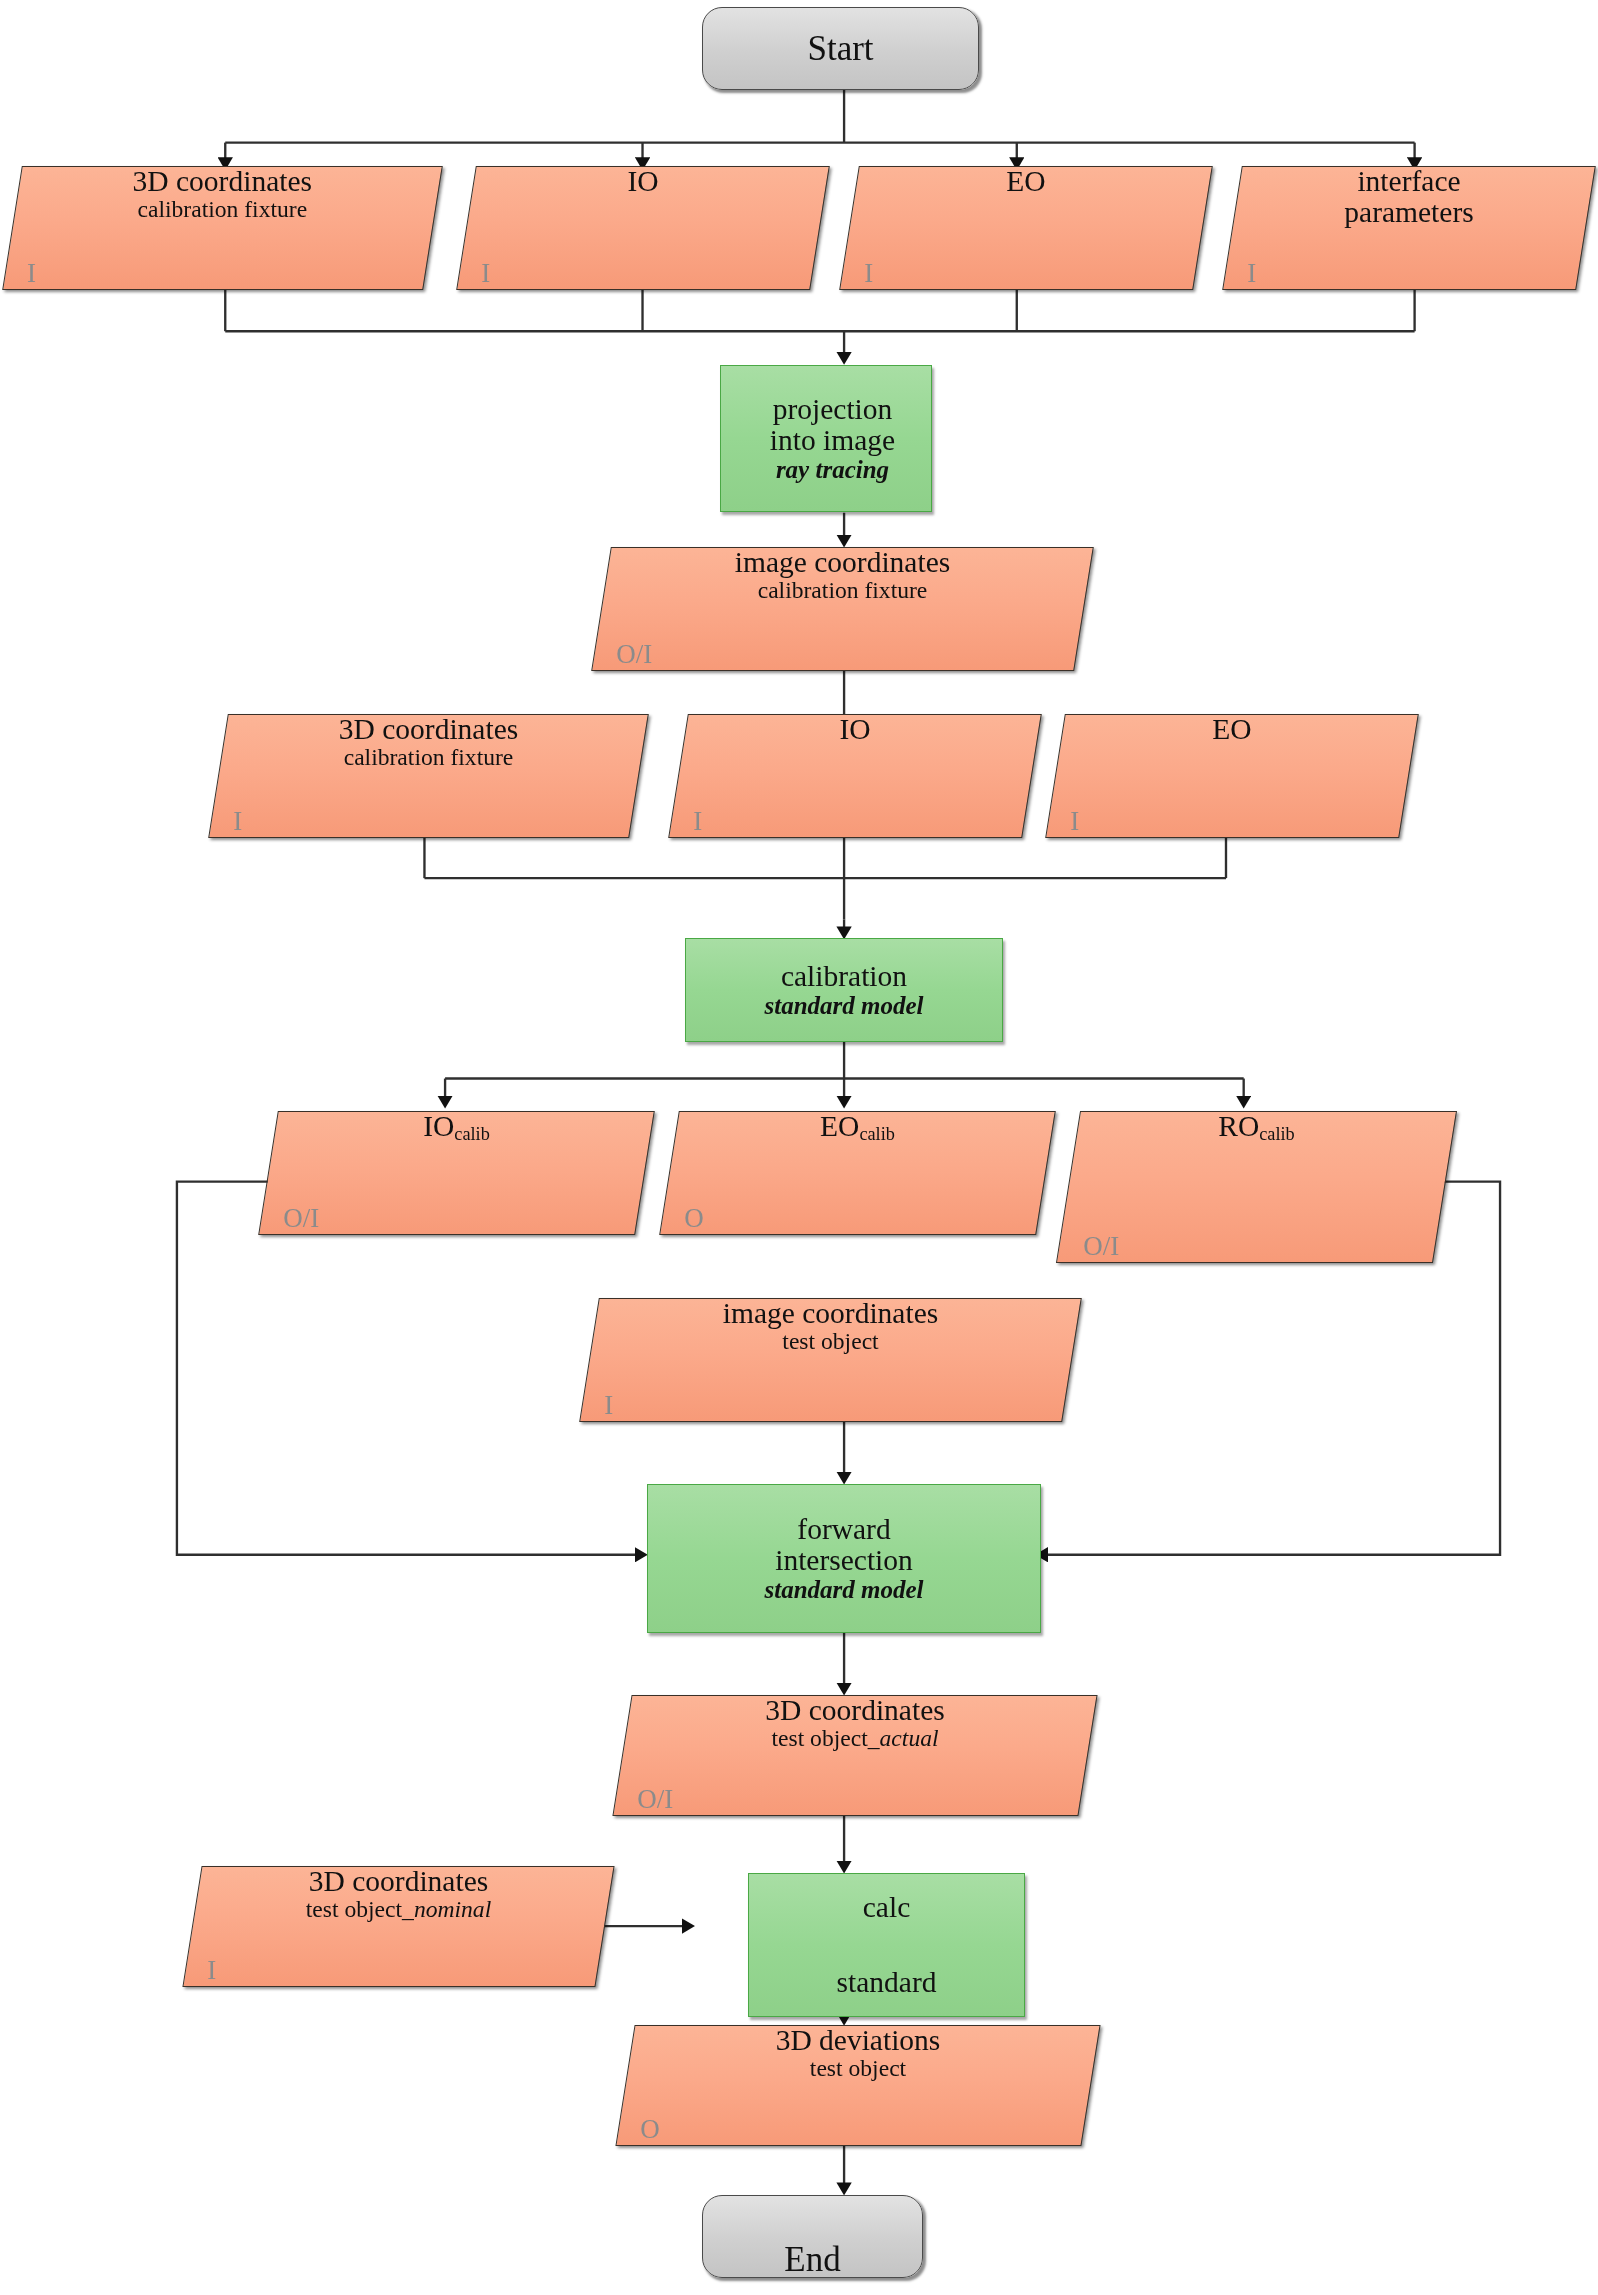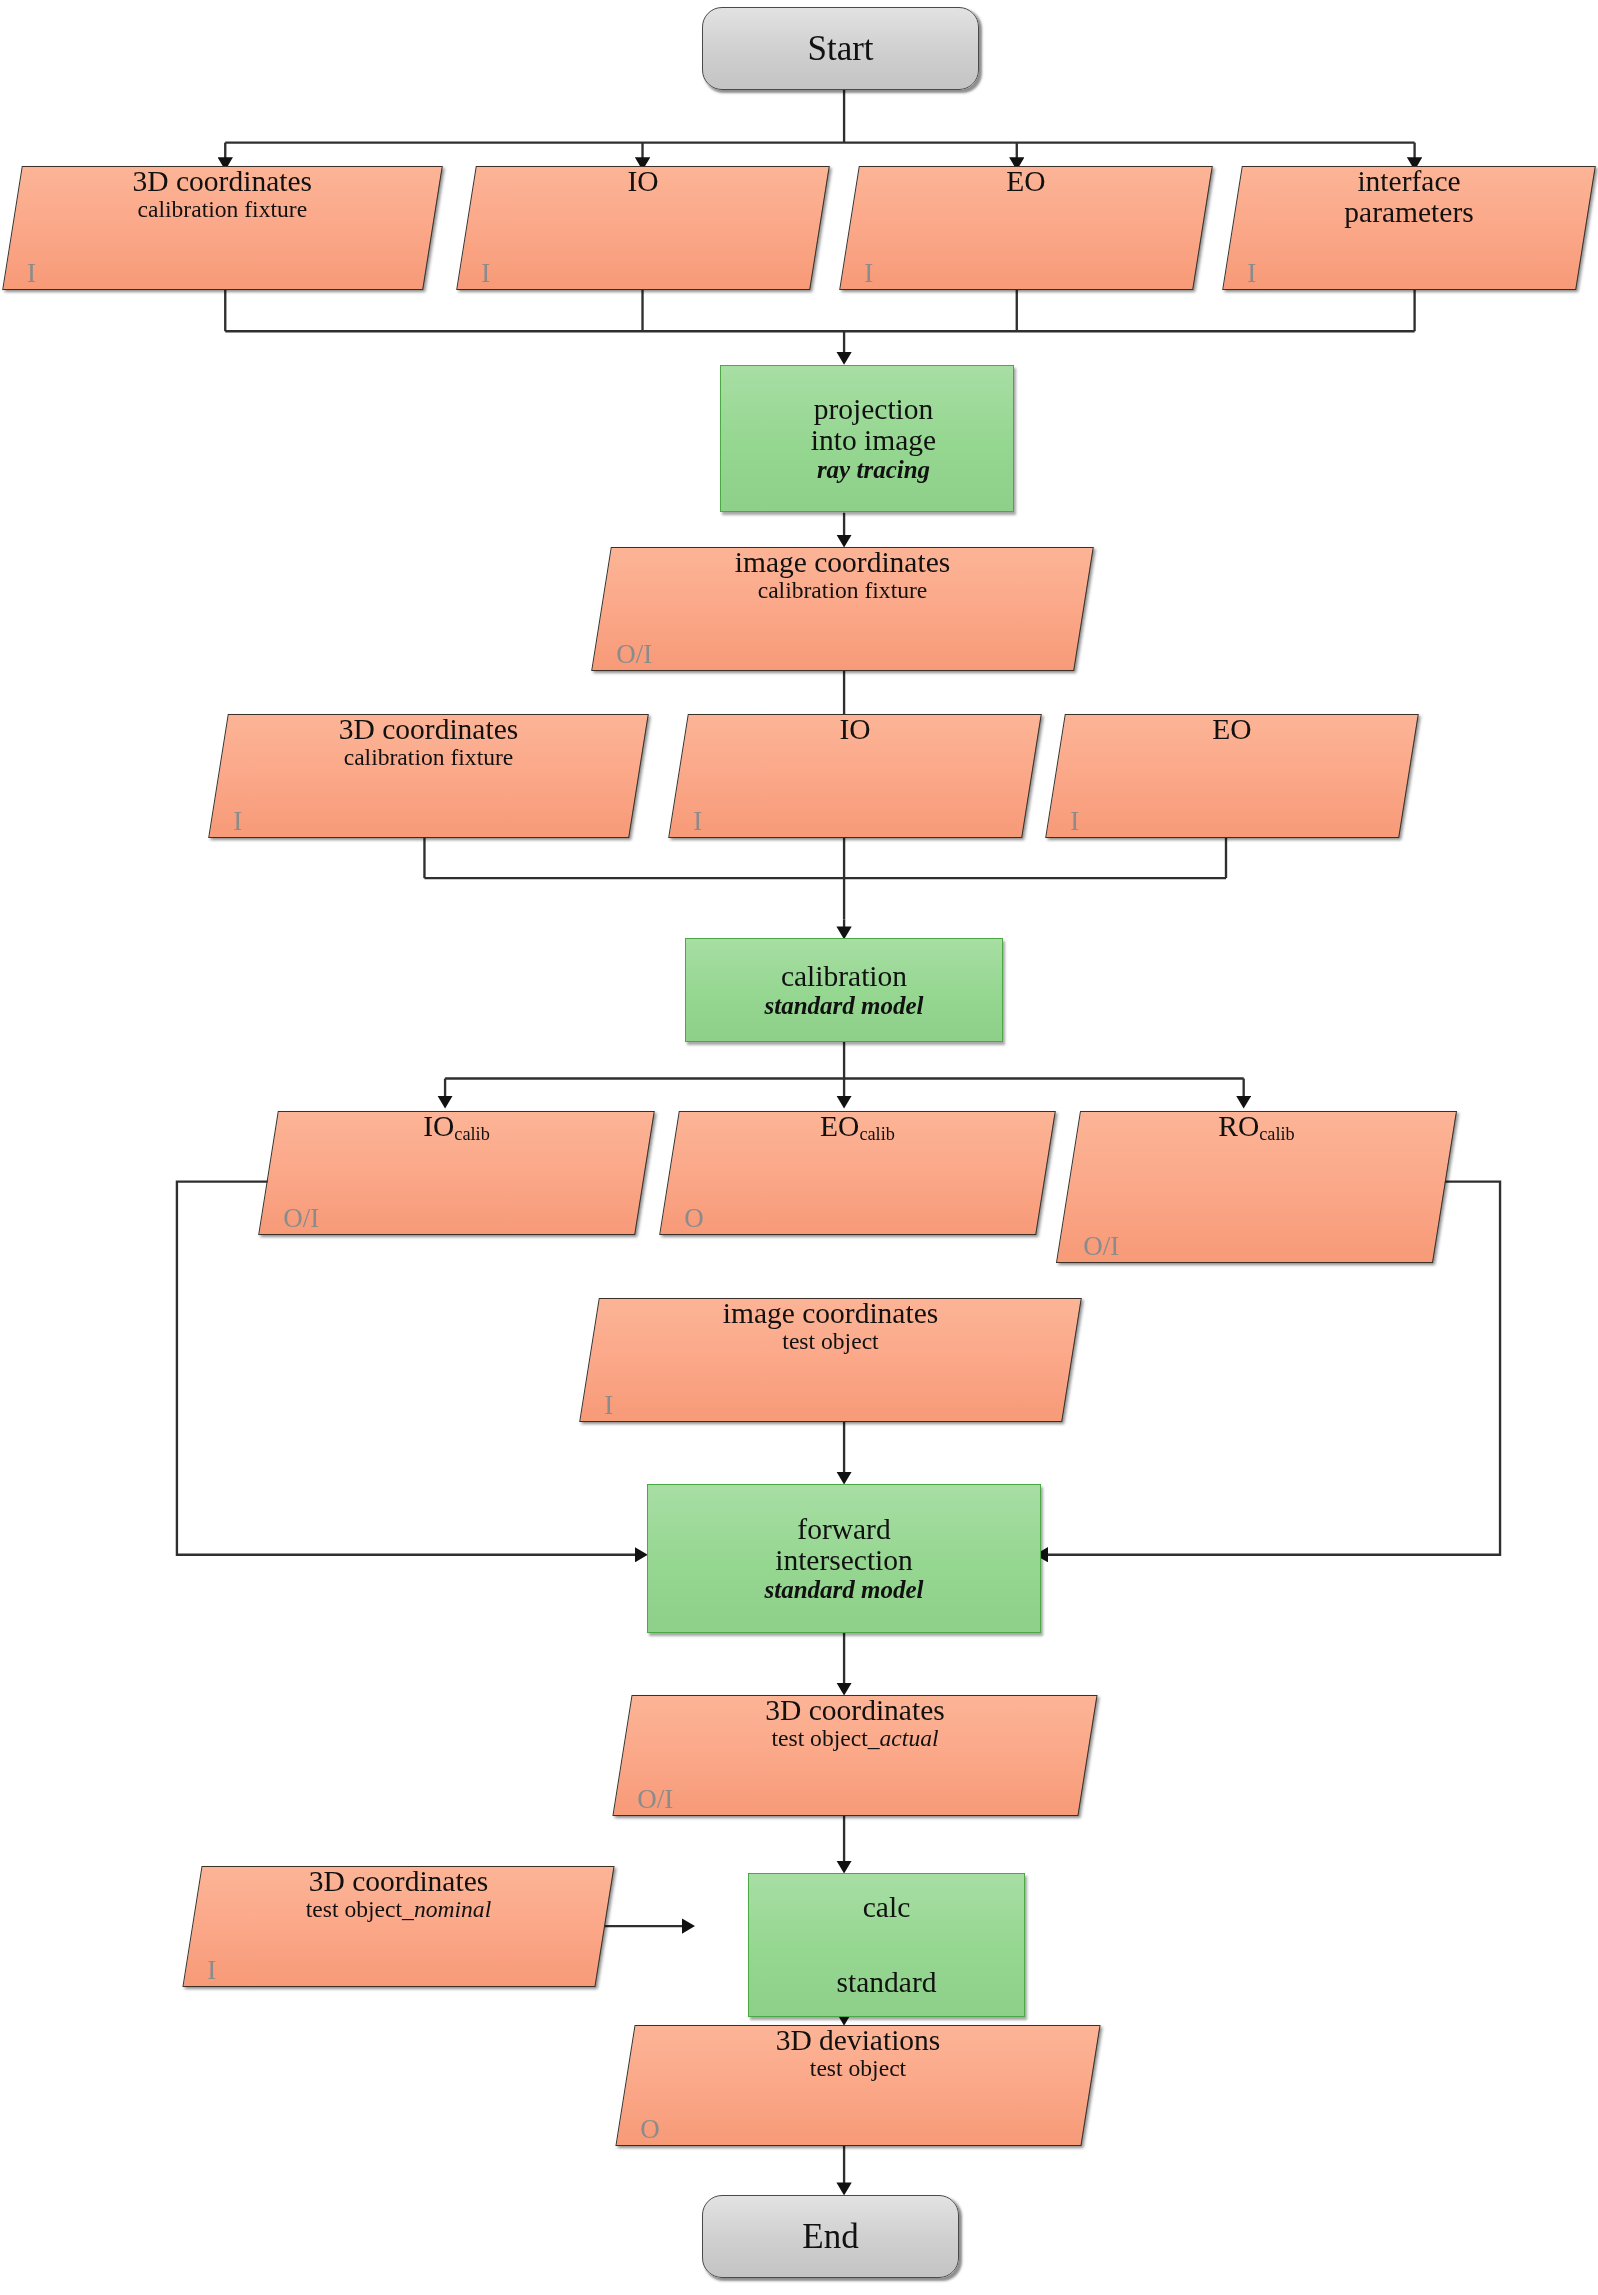--- a/index.html
+++ b/index.html
@@ -146,21 +146,21 @@
 
   <div class="node data" style="left:1232px;top:166px;width:354px;height:124px;">
     <div class="skew"></div>
     <div class="content">
       <div class="ln">interface</div>
       <div class="ln">parameters</div>
     </div>
     <div class="io">I</div>
   </div>
 
-  <div class="node process" style="left:720px;top:365px;width:294px;height:147px;padding-left:13px;">
+  <div class="node process" style="left:720px;top:365px;width:212px;height:147px;padding-left:13px;">
     <div class="ln">projection</div>
     <div class="ln">into image</div>
     <div class="sub">ray tracing</div>
   </div>
 
   <div class="node data" style="left:601px;top:547px;width:483px;height:124px;">
     <div class="skew"></div>
     <div class="content">
       <div class="ln">image coordinates</div>
       <div class="sub">calibration fixture</div>
@@ -262,18 +262,18 @@
 
   <div class="node data" style="left:625px;top:2025px;width:466px;height:121px;">
     <div class="skew"></div>
     <div class="content">
       <div class="ln">3D deviations</div>
       <div class="sub">test object</div>
     </div>
     <div class="io">O</div>
   </div>
 
-  <div class="node terminator" style="left:702px;top:2195px;width:257px;height:83px;">
+  <div class="node terminator" style="left:702px;top:2195px;width:221px;height:83px;align-items:flex-end;">
     <span class="lbl">End</span>
   </div>
 
 </div>
 
 
 </body></html>

